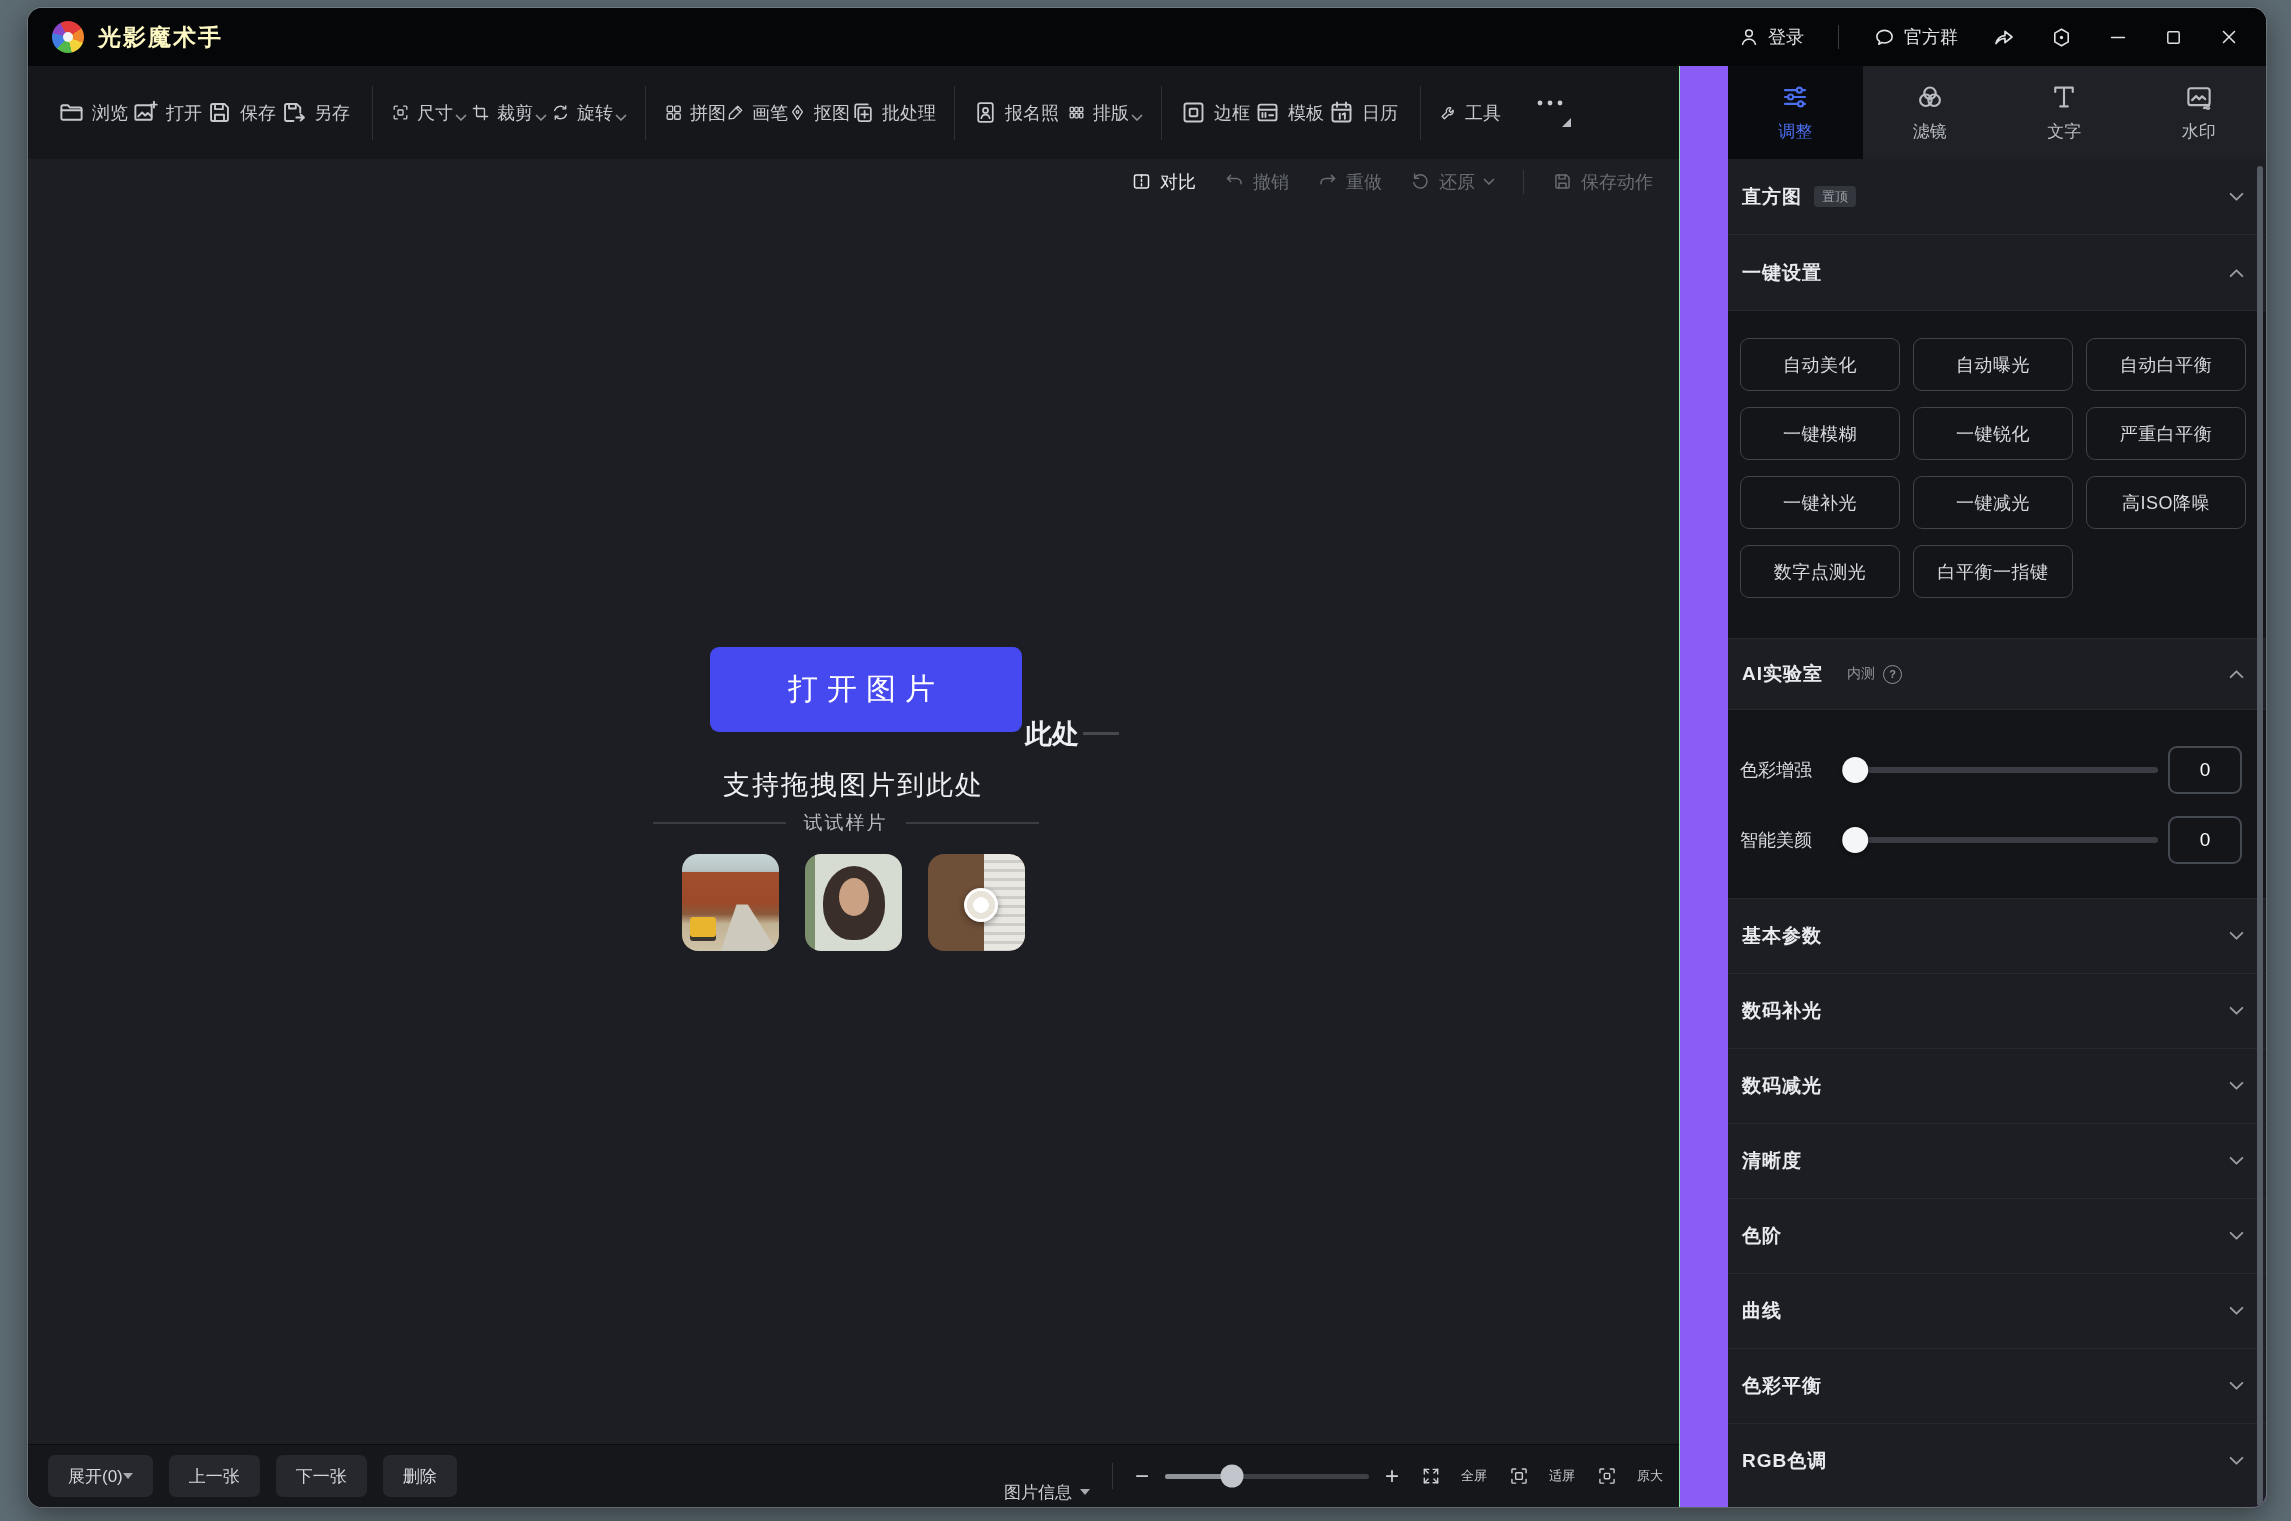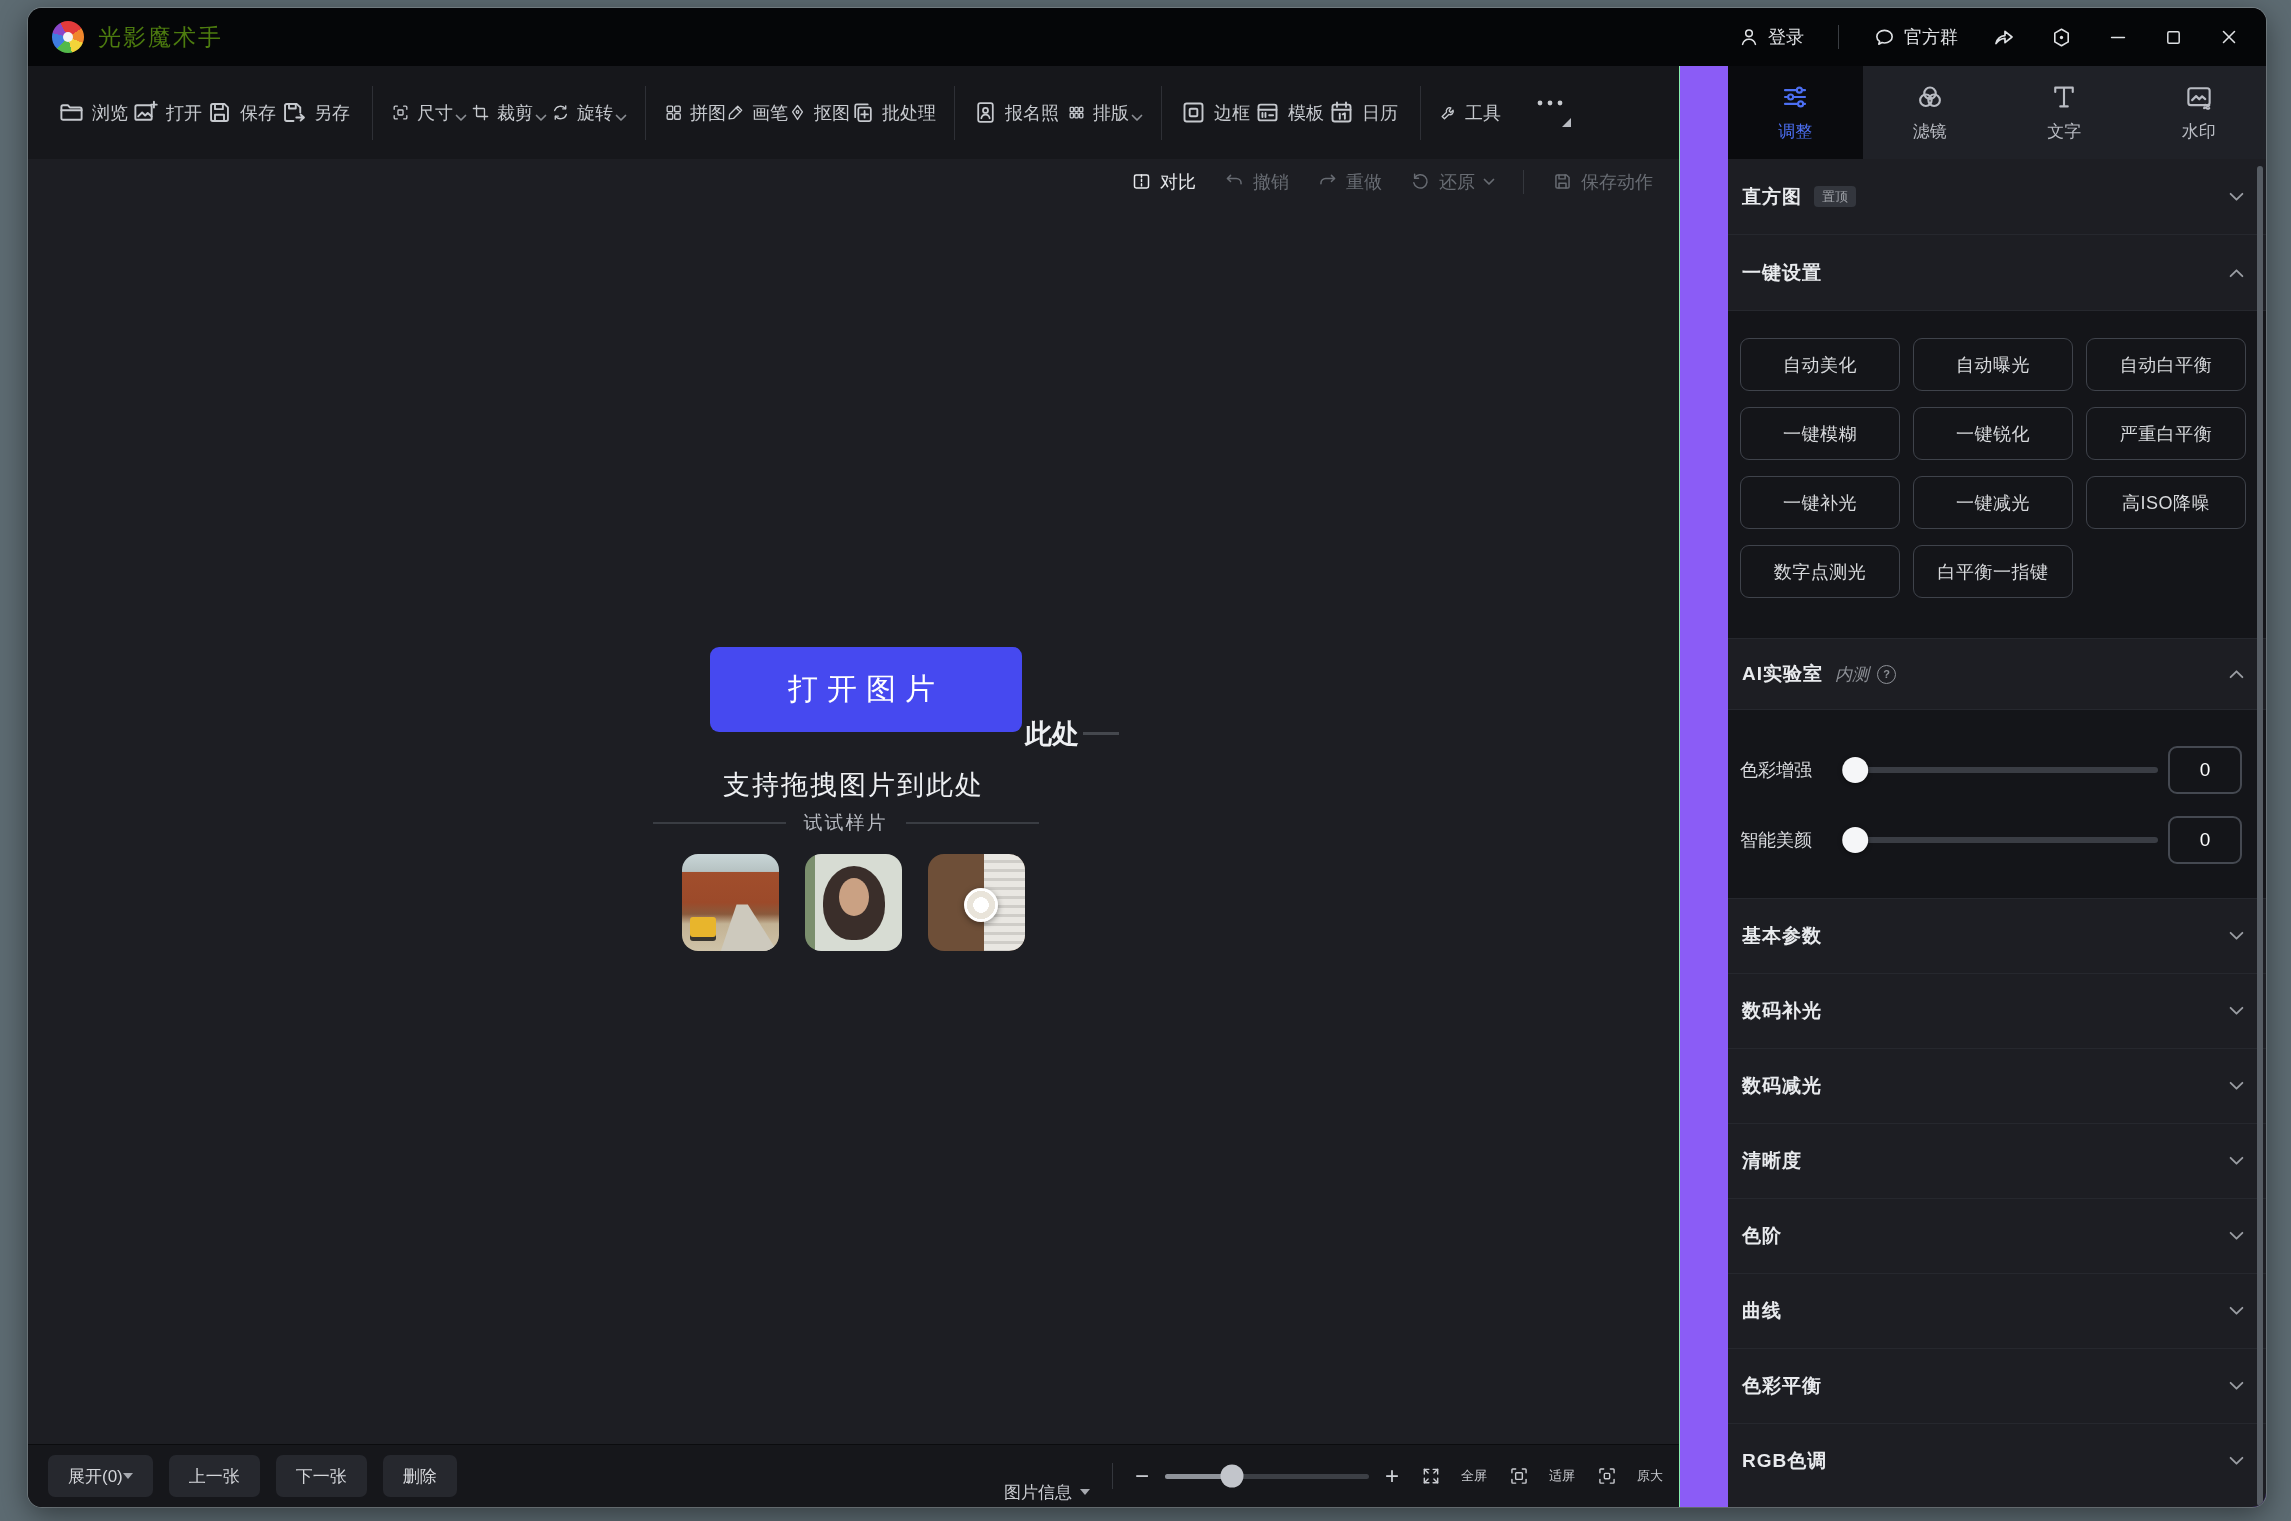--- a/index.html
+++ b/index.html
@@ -6,21 +6,21 @@
   body{width:2291px;height:1521px;background:#5d6b72;position:relative;overflow:hidden;
        font-family:"Liberation Sans","DejaVu Sans",sans-serif;-webkit-font-smoothing:antialiased;}
   .window{position:absolute;left:28px;top:8px;width:2238px;height:1499px;background:#101114;
           border-radius:14px;overflow:hidden;display:flex;flex-direction:column;
           box-shadow:0 0 0 1px rgba(255,255,255,.18), 0 8px 30px rgba(0,0,0,.45);}
   
   .titlebar{height:58px;flex:none;background:#050608;display:flex;align-items:center;padding:0 26px 0 24px;}
   .logo{width:32px;height:32px;border-radius:50%;flex:none;position:relative;
         background:conic-gradient(#e33b3b 0 16%,#f0872c 16% 31%,#f2d43a 31% 46%,#53b94a 46% 62%,#3f7de0 62% 79%,#8a46c9 79% 92%,#e33b3b 92% 100%);}
   .logo::after{content:"";position:absolute;left:11px;top:11px;width:10px;height:10px;border-radius:50%;background:#f2f3f5;}
-  .app-title{color:#4d7c0f;font-size:23px;font-weight:normal;letter-spacing:2px;margin-left:14px;}
+  .app-title{color:#fef9c3;font-size:23px;font-weight:bold;letter-spacing:2px;margin-left:14px;}
   .tb-right{margin-left:auto;display:flex;align-items:center;gap:34px;color:#dfe1e4;font-size:18px;}
   .tb-item{display:flex;align-items:center;gap:8px;cursor:default;}
   .tb-sep{width:1px;height:24px;background:#3a3d42;}
   .tb-right svg{display:block;}
   
   .body-row{flex:1;display:flex;min-height:0;}
   .left-col{flex:1;display:flex;flex-direction:column;min-width:0;}
   
   .toolbar{height:93px;flex:none;background:#16171b;display:flex;align-items:center;padding-left:30px;}
   .tgroup{display:flex;align-items:center;}
@@ -92,21 +92,21 @@
   .ptitle{font-size:19px;font-weight:600;color:#e9ebee;letter-spacing:1px;}
   .badge{margin-left:12px;background:#33363d;color:#9fa2a8;font-size:13px;padding:4px 8px;border-radius:4px;line-height:1;}
   .pchev{margin-left:auto;color:#9a9da3;display:flex;}
   .pchev.up svg{transform:rotate(180deg);}
   .sect-row{height:74px;}
   .onekey-content{background:#141519;border-top:1px solid #26282e;padding:27px 12px 40px 12px;
                   display:grid;grid-template-columns:160px 160px 160px;gap:16px 13px;}
   .okbtn{height:53px;border:1px solid #3f434b;border-radius:9px;background:transparent;color:#d8dadd;font-size:18px;
          display:flex;align-items:center;justify-content:center;cursor:pointer;white-space:nowrap;letter-spacing:.5px;}
   .ai-head{height:70px;}
-  .ai-sub{margin-left:12px;color:#8e9197;font-size:17px;font-style:italic;}
+  .ai-sub{margin-left:24px;color:#8e9197;font-size:14px;}
   .help{margin-left:8px;width:17px;height:17px;border:1.5px solid #8e9197;border-radius:50%;color:#8e9197;font-size:11px;
         display:flex;align-items:center;justify-content:center;font-weight:bold;}
   .ai-content{background:#141519;border-top:1px solid #26282e;padding:20px 24px 28px 12px;}
   .slider-row{display:flex;align-items:center;height:60px;margin-top:10px;}
   .slabel{font-size:18px;color:#d9dbde;width:96px;flex:none;}
   .strack{width:308px;height:6px;background:#3a3d44;border-radius:3px;position:relative;margin-left:14px;flex:none;cursor:pointer;}
   .sknob{position:absolute;left:0;top:50%;transform:translate(-30%,-50%);width:26px;height:26px;border-radius:50%;background:#f5f6f8;
          box-shadow:0 1px 4px rgba(0,0,0,.5);cursor:pointer;}
   .sval{margin-left:auto;width:70px;height:44px;border:2px solid #454951;border-radius:9px;color:#fff;font-size:19px;
         display:flex;align-items:center;justify-content:center;}

